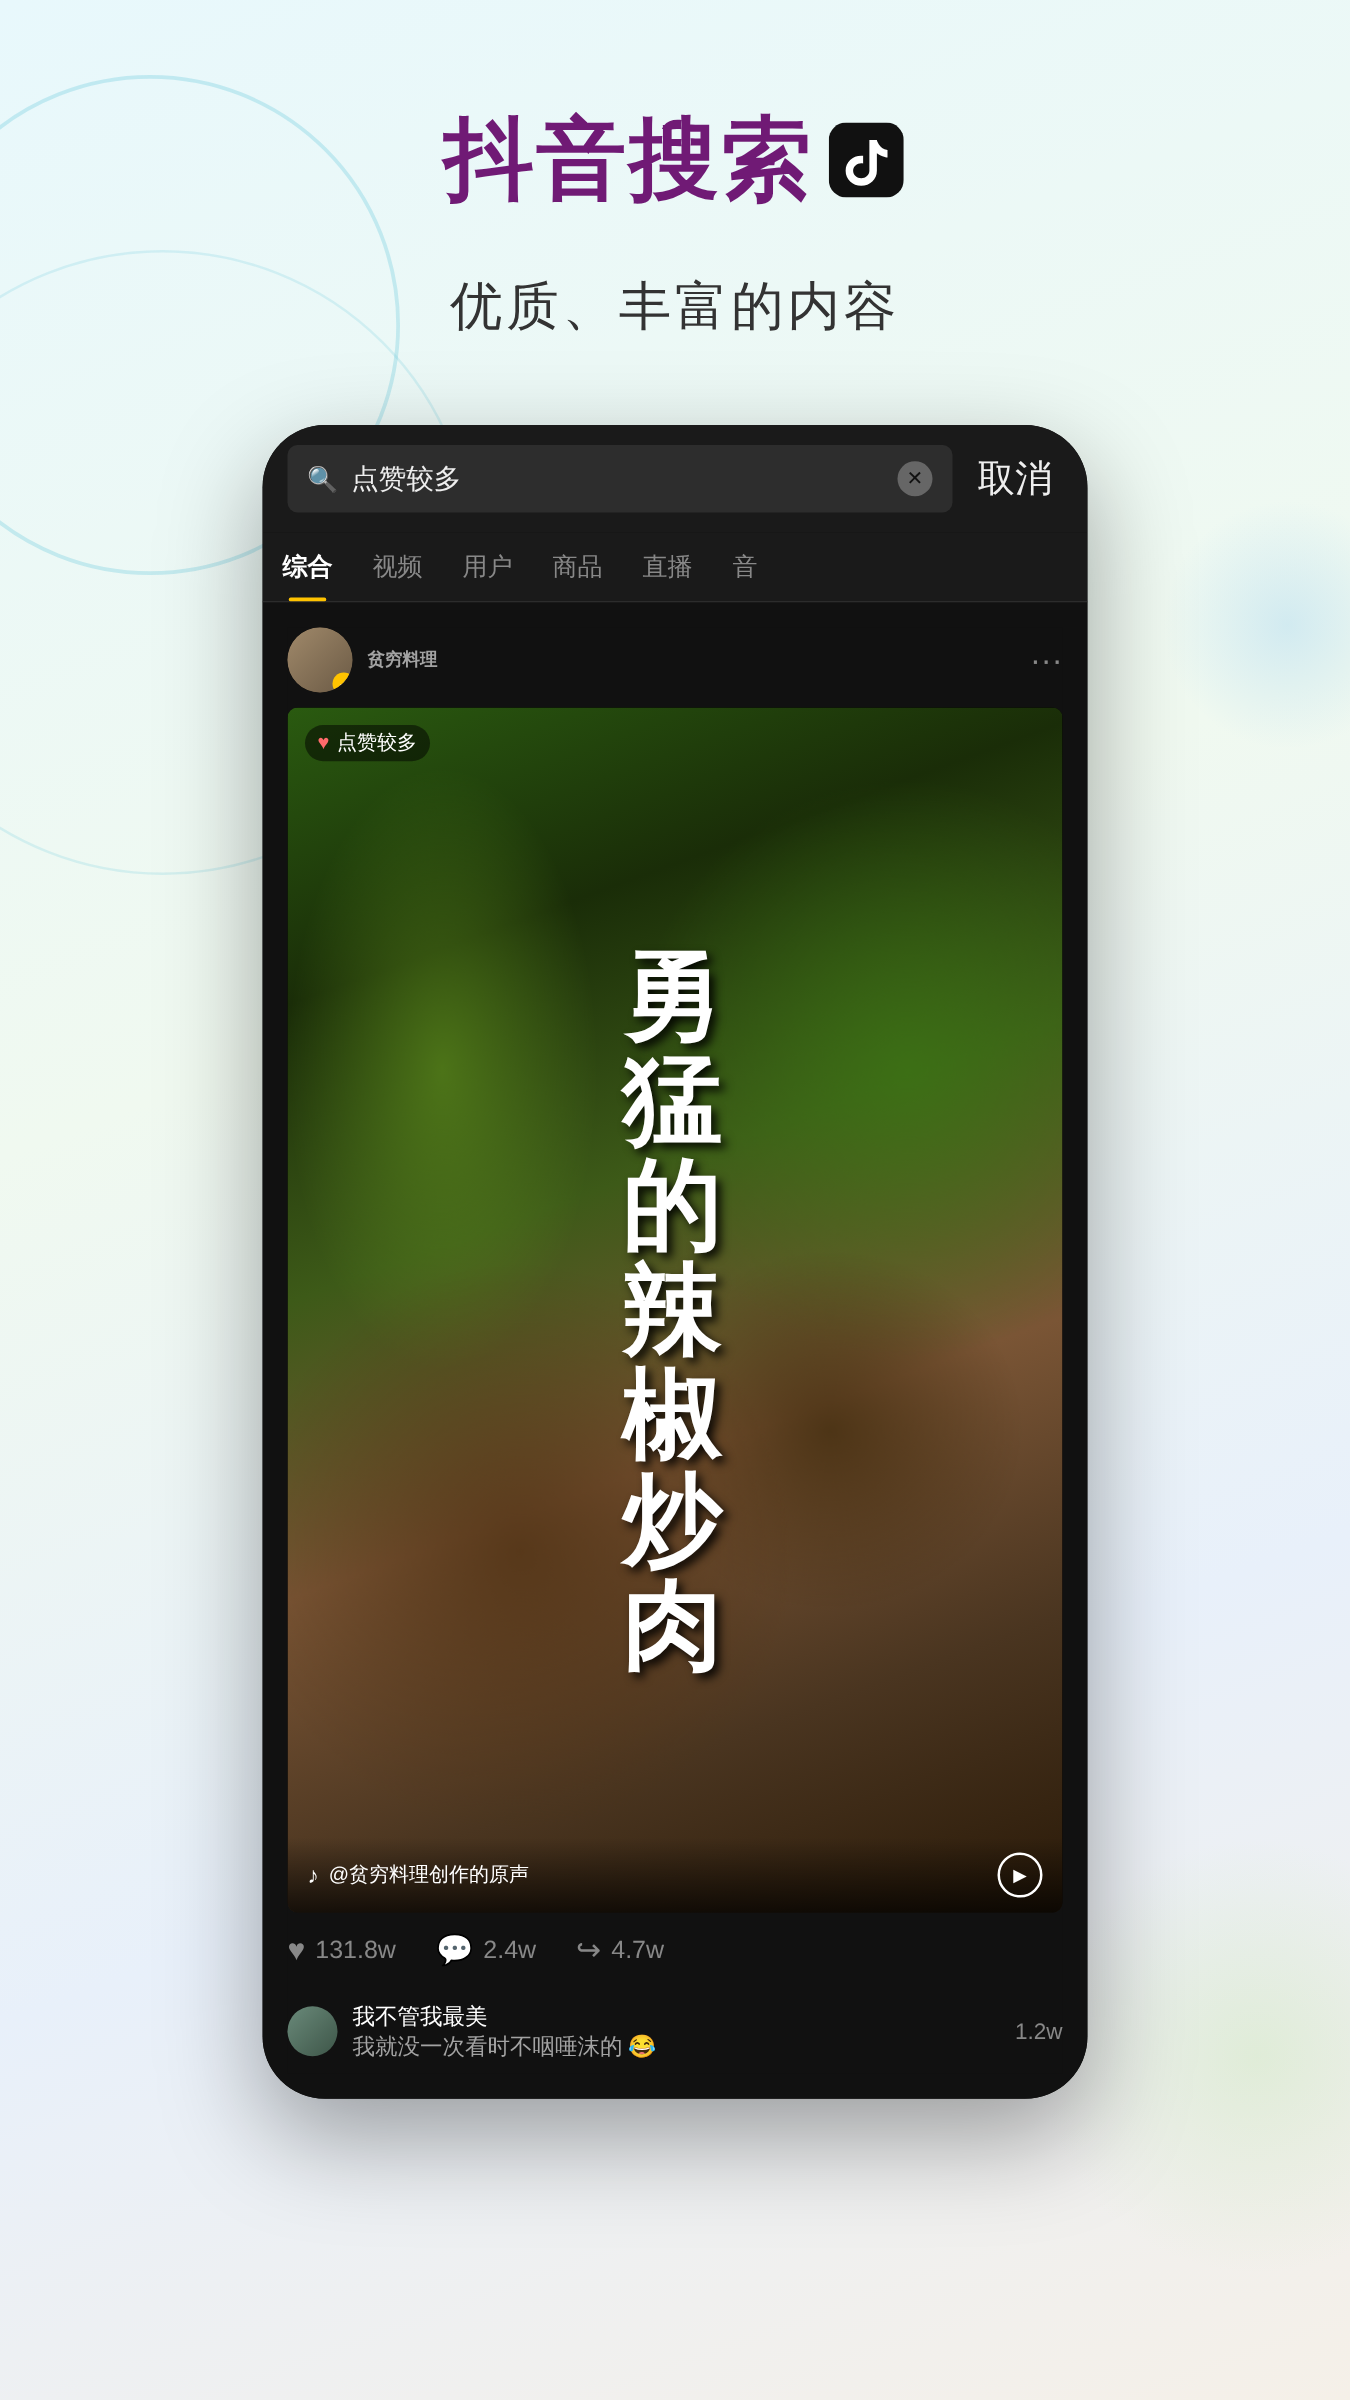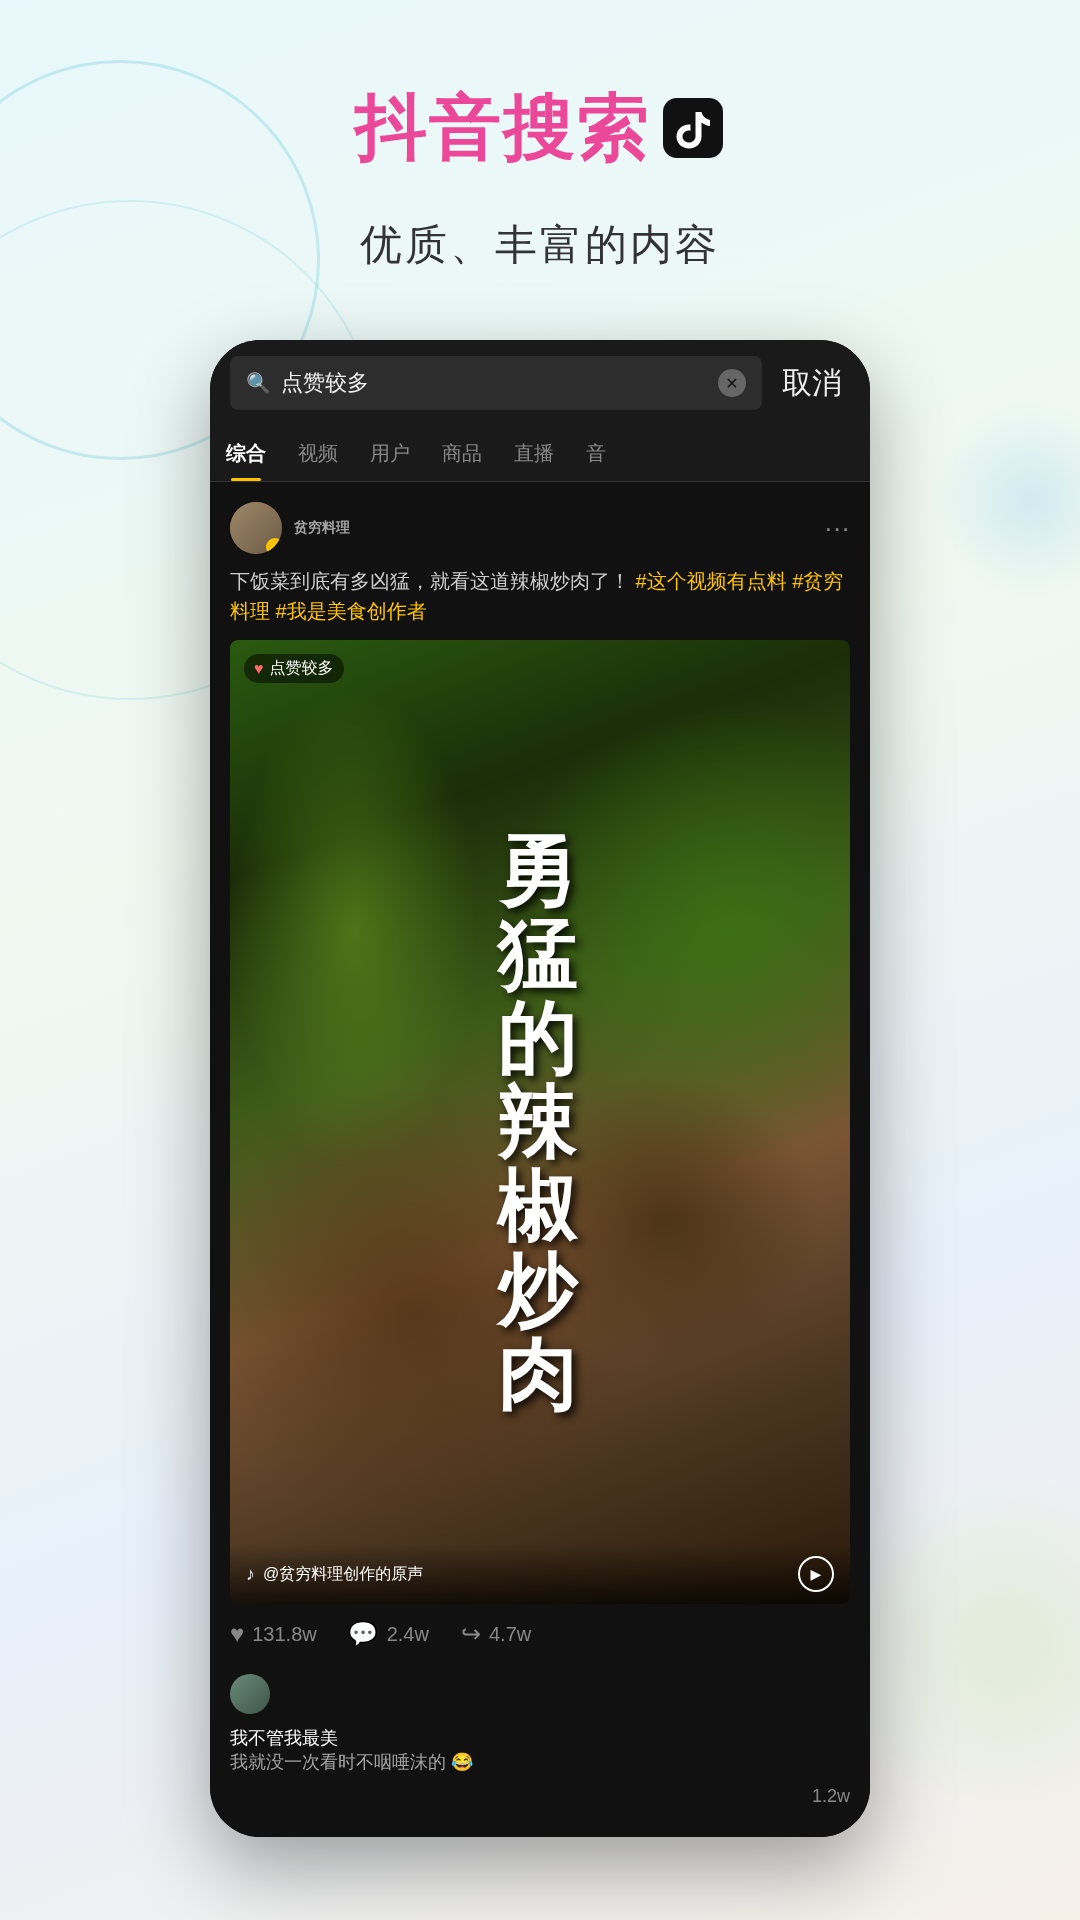--- a/index.html
+++ b/index.html
@@ -68,21 +68,21 @@
       display: flex;
       align-items: center;
       justify-content: center;
       gap: 10px;
       margin-bottom: 20px;
     }
 
     .app-title {
       font-size: 72px;
       font-weight: 900;
-      color: #ec4899;
+      color: #701a75;
       letter-spacing: 2px;
     }
 
     .tiktok-icon {
       width: 64px;
       height: 64px;
       position: relative;
       display: inline-flex;
       align-items: center;
       justify-content: center;
@@ -392,23 +392,23 @@
       font-size: 20px;
     }
 
     .eng-icon {
       font-size: 24px;
     }
 
     
     .comment-preview {
       display: flex;
+      align-items: center;
       gap: 12px;
       padding: 10px 0;
-      flex-direction: column;
     }
 
     .comment-avatar {
       width: 40px;
       height: 40px;
       border-radius: 50%;
       background: linear-gradient(135deg, #6a8a7a, #3d5548);
       flex-shrink: 0;
     }
 
@@ -483,24 +483,20 @@
         <div class="post-author-row">
           <div class="avatar">
             <div class="avatar-inner"></div>
             <div class="avatar-verified">✓</div>
           </div>
           <span class="author-name">贫穷料理</span>
         </div>
         <div class="more-dots">···</div>
       </div>
 
-      <div class="post-description">
-        <span>下饭菜到底有多凶猛，就看这道辣椒炒肉了！</span>
-        <span class="hashtag"> #这个视频有点料 #贫穷料理 #我是美食创作者</span>
-      </div>
 
       <div class="video-thumbnail">
         <div class="food-visual"></div>
 
         <div class="food-overlay-text">
           <div style="font-size:80px; font-weight:900; color:white; text-shadow:4px 4px 8px rgba(0,0,0,0.9); line-height:1.05; font-family:'STXingkai','华文行楷','PingFang SC',sans-serif;">
             勇<br>猛<br>的<br>辣<br>椒<br>炒<br>肉
           </div>
         </div>
 

